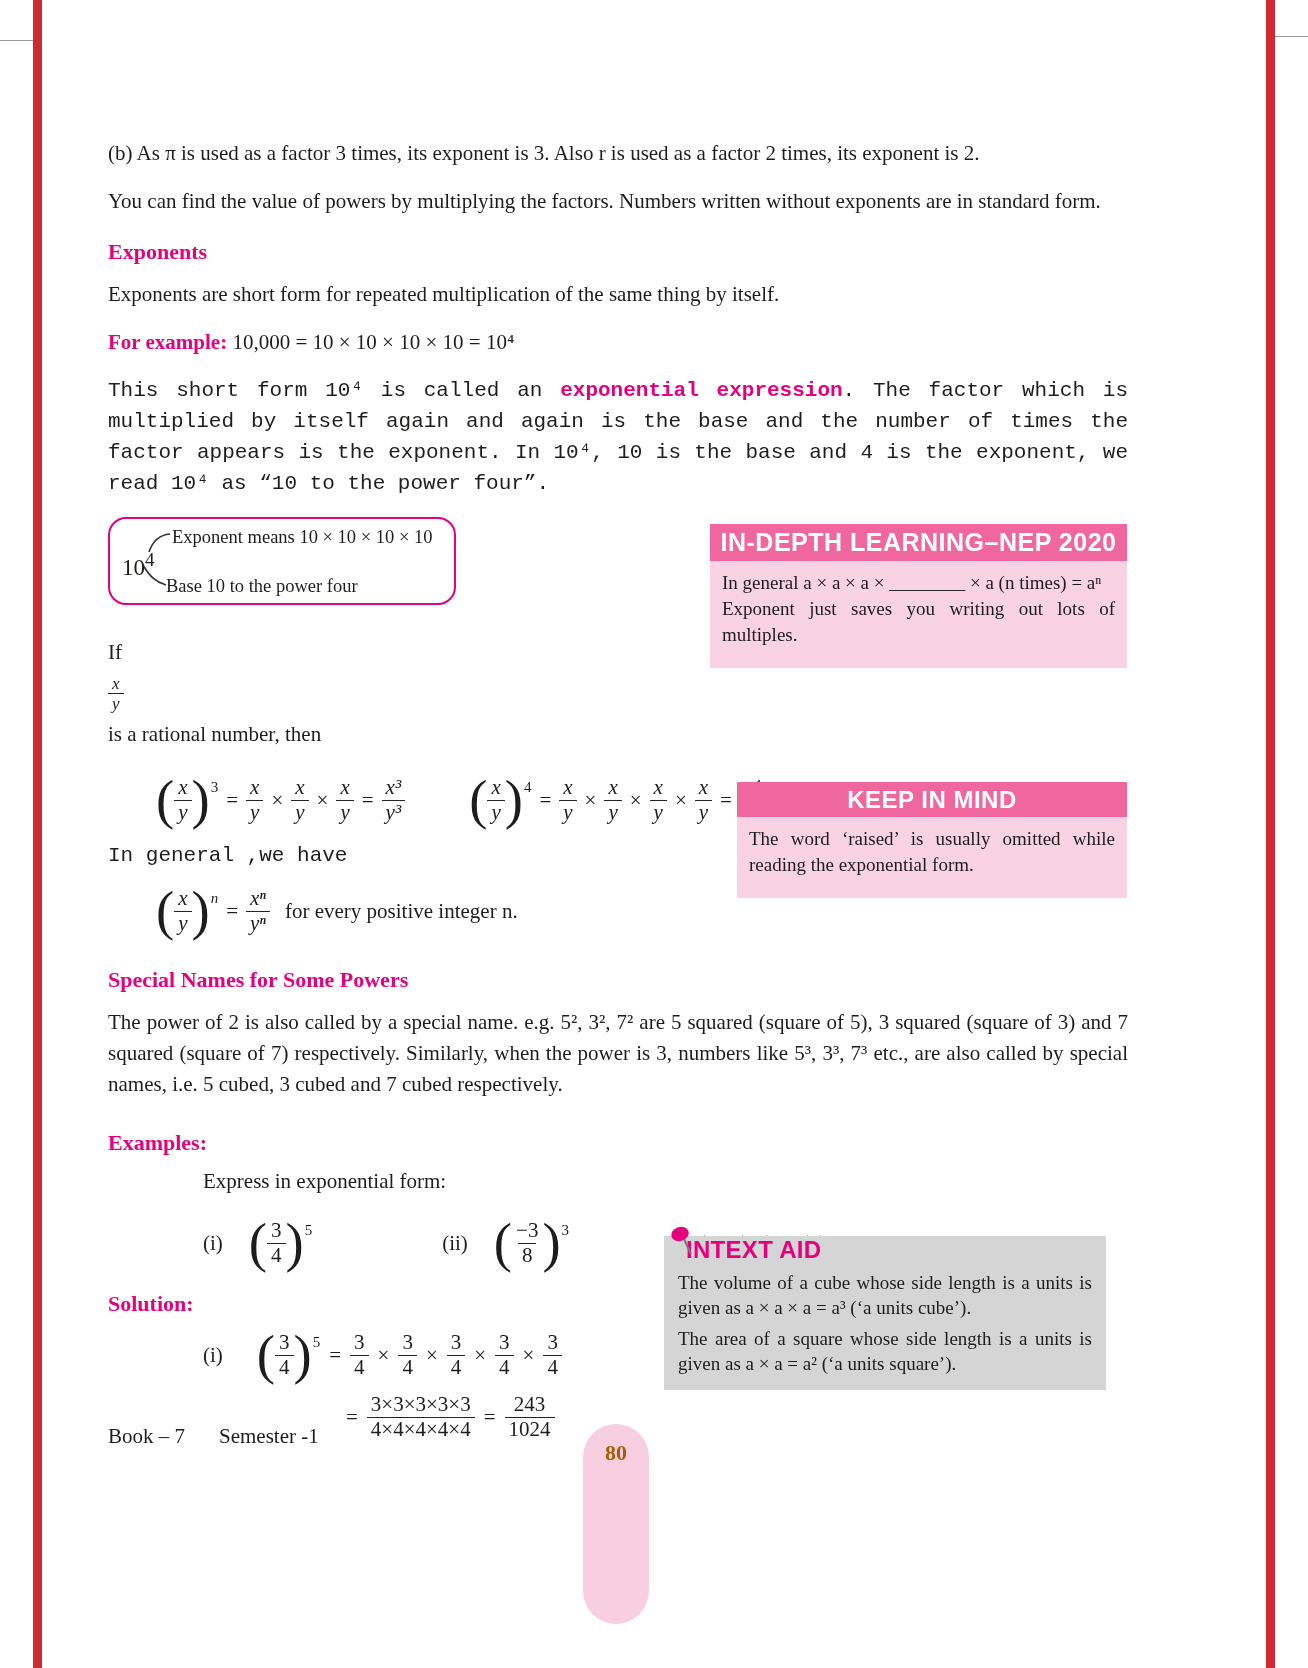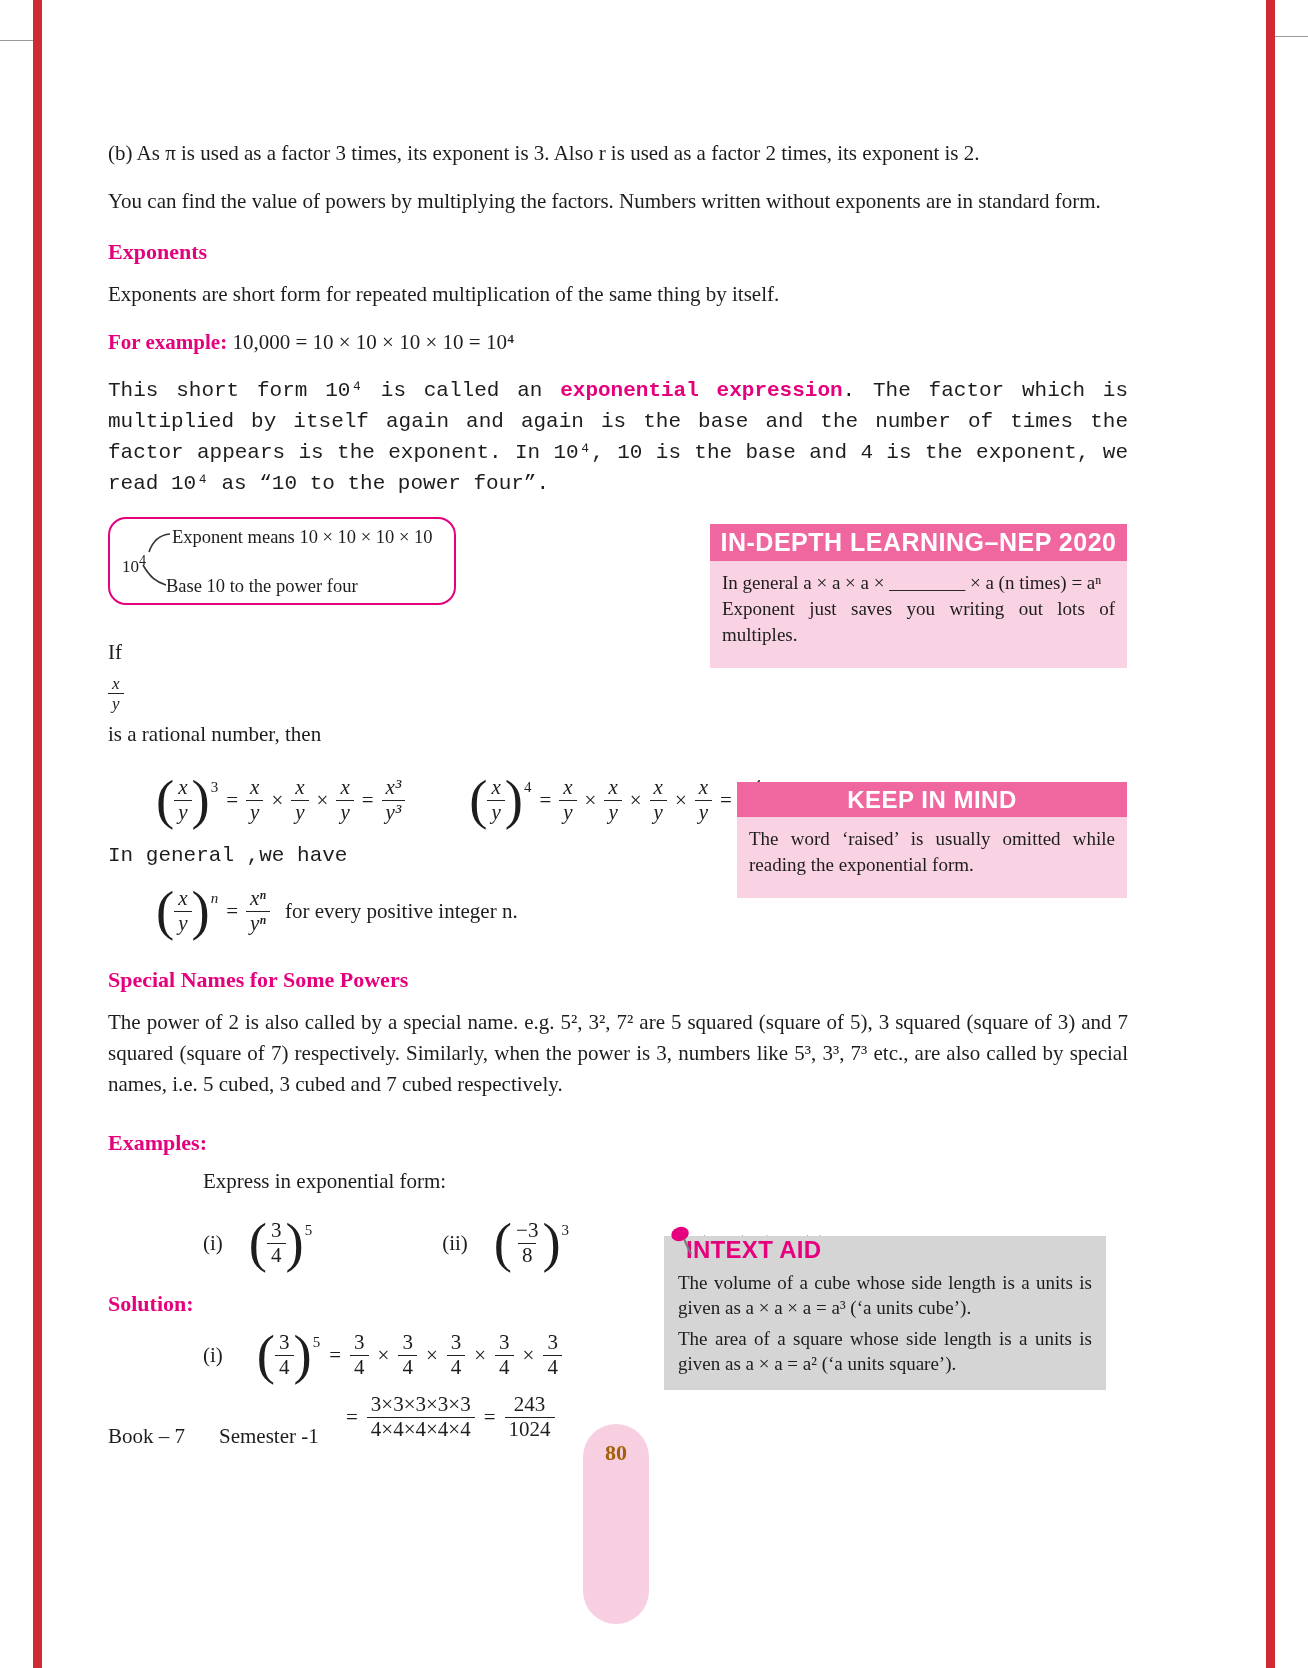--- a/index.html
+++ b/index.html
@@ -38,21 +38,21 @@
   .paren{font-size:260%;line-height:.85;font-weight:300;}
   .psup{align-self:flex-start;font-size:15px;margin-top:-4px;margin-left:1px;}
   .small-frac{font-size:17px;}
   .formula-row{display:flex;align-items:center;gap:64px;margin:26px 0 0 48px;font-size:21px;}
   .ifline{display:flex;align-items:flex-start;gap:6px;margin-top:32px;flex-direction:column;}
 
   
   .callout{position:relative;margin-top:18px;width:348px;height:88px;border:2.5px solid var(--pink);
            border-radius:18px;font-size:18.5px;line-height:22px;}
   .callout .c-top{position:absolute;left:62px;top:7px;}
-  .callout .c-base{position:absolute;left:12px;top:30px;font-size:17px;}
+  .callout .c-base{position:absolute;left:12px;top:30px;font-size:23px;}
   .callout .c-bottom{position:absolute;left:56px;top:56px;}
   .callout svg{position:absolute;left:0;top:0;}
 
   
   .indepth{position:absolute;left:710px;top:524px;width:417px;}
   .keepbox{position:absolute;left:737px;top:782px;width:390px;}
   .boxhead{background:var(--banner);color:#fff;text-align:center;font-family:"Liberation Sans",sans-serif;
            font-weight:bold;font-size:25px;line-height:37px;height:37px;letter-spacing:.5px;}
   .boxbody{background:var(--panel);padding:9px 12px 20px;font-size:19px;line-height:26px;text-align:justify;}
 

